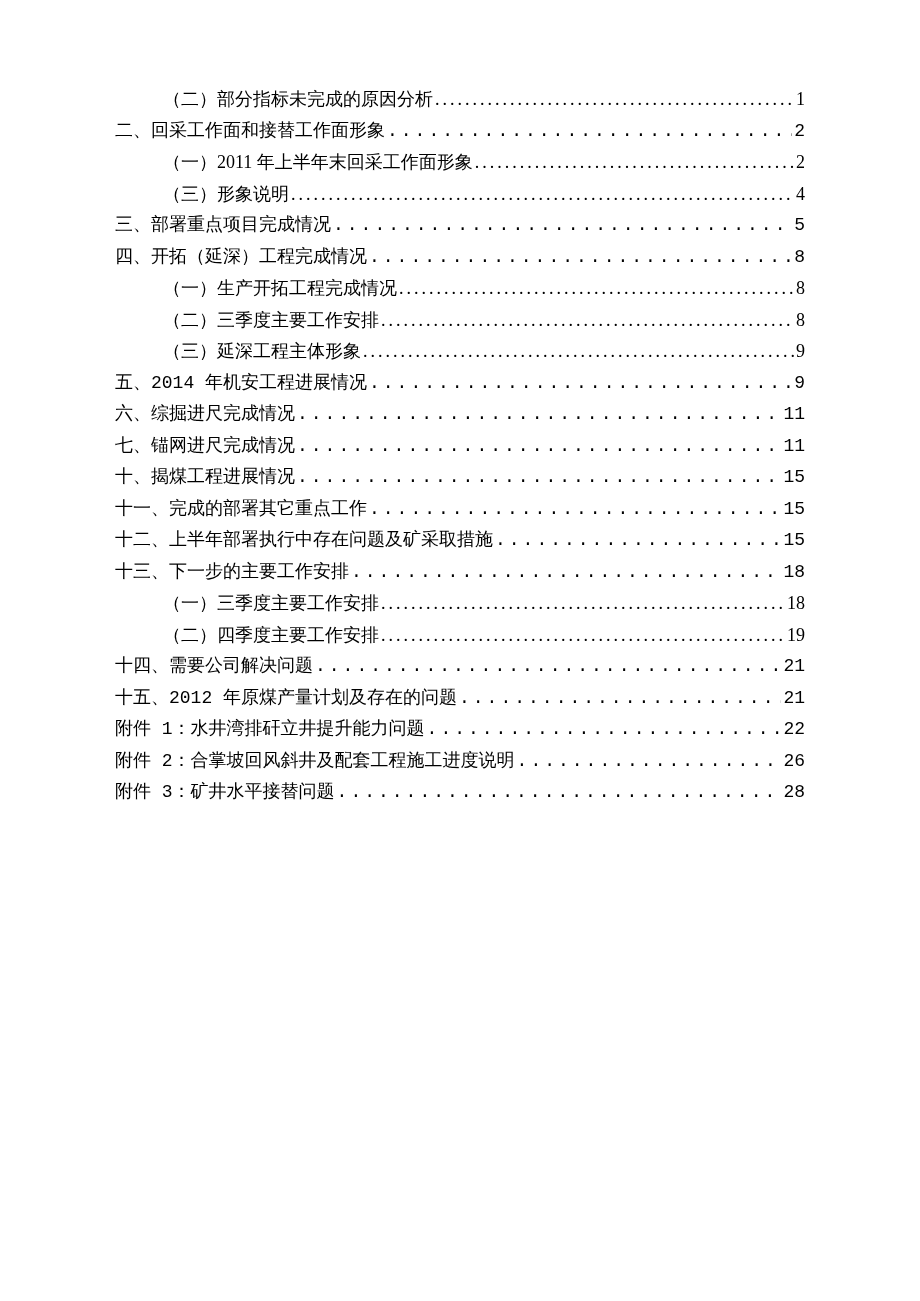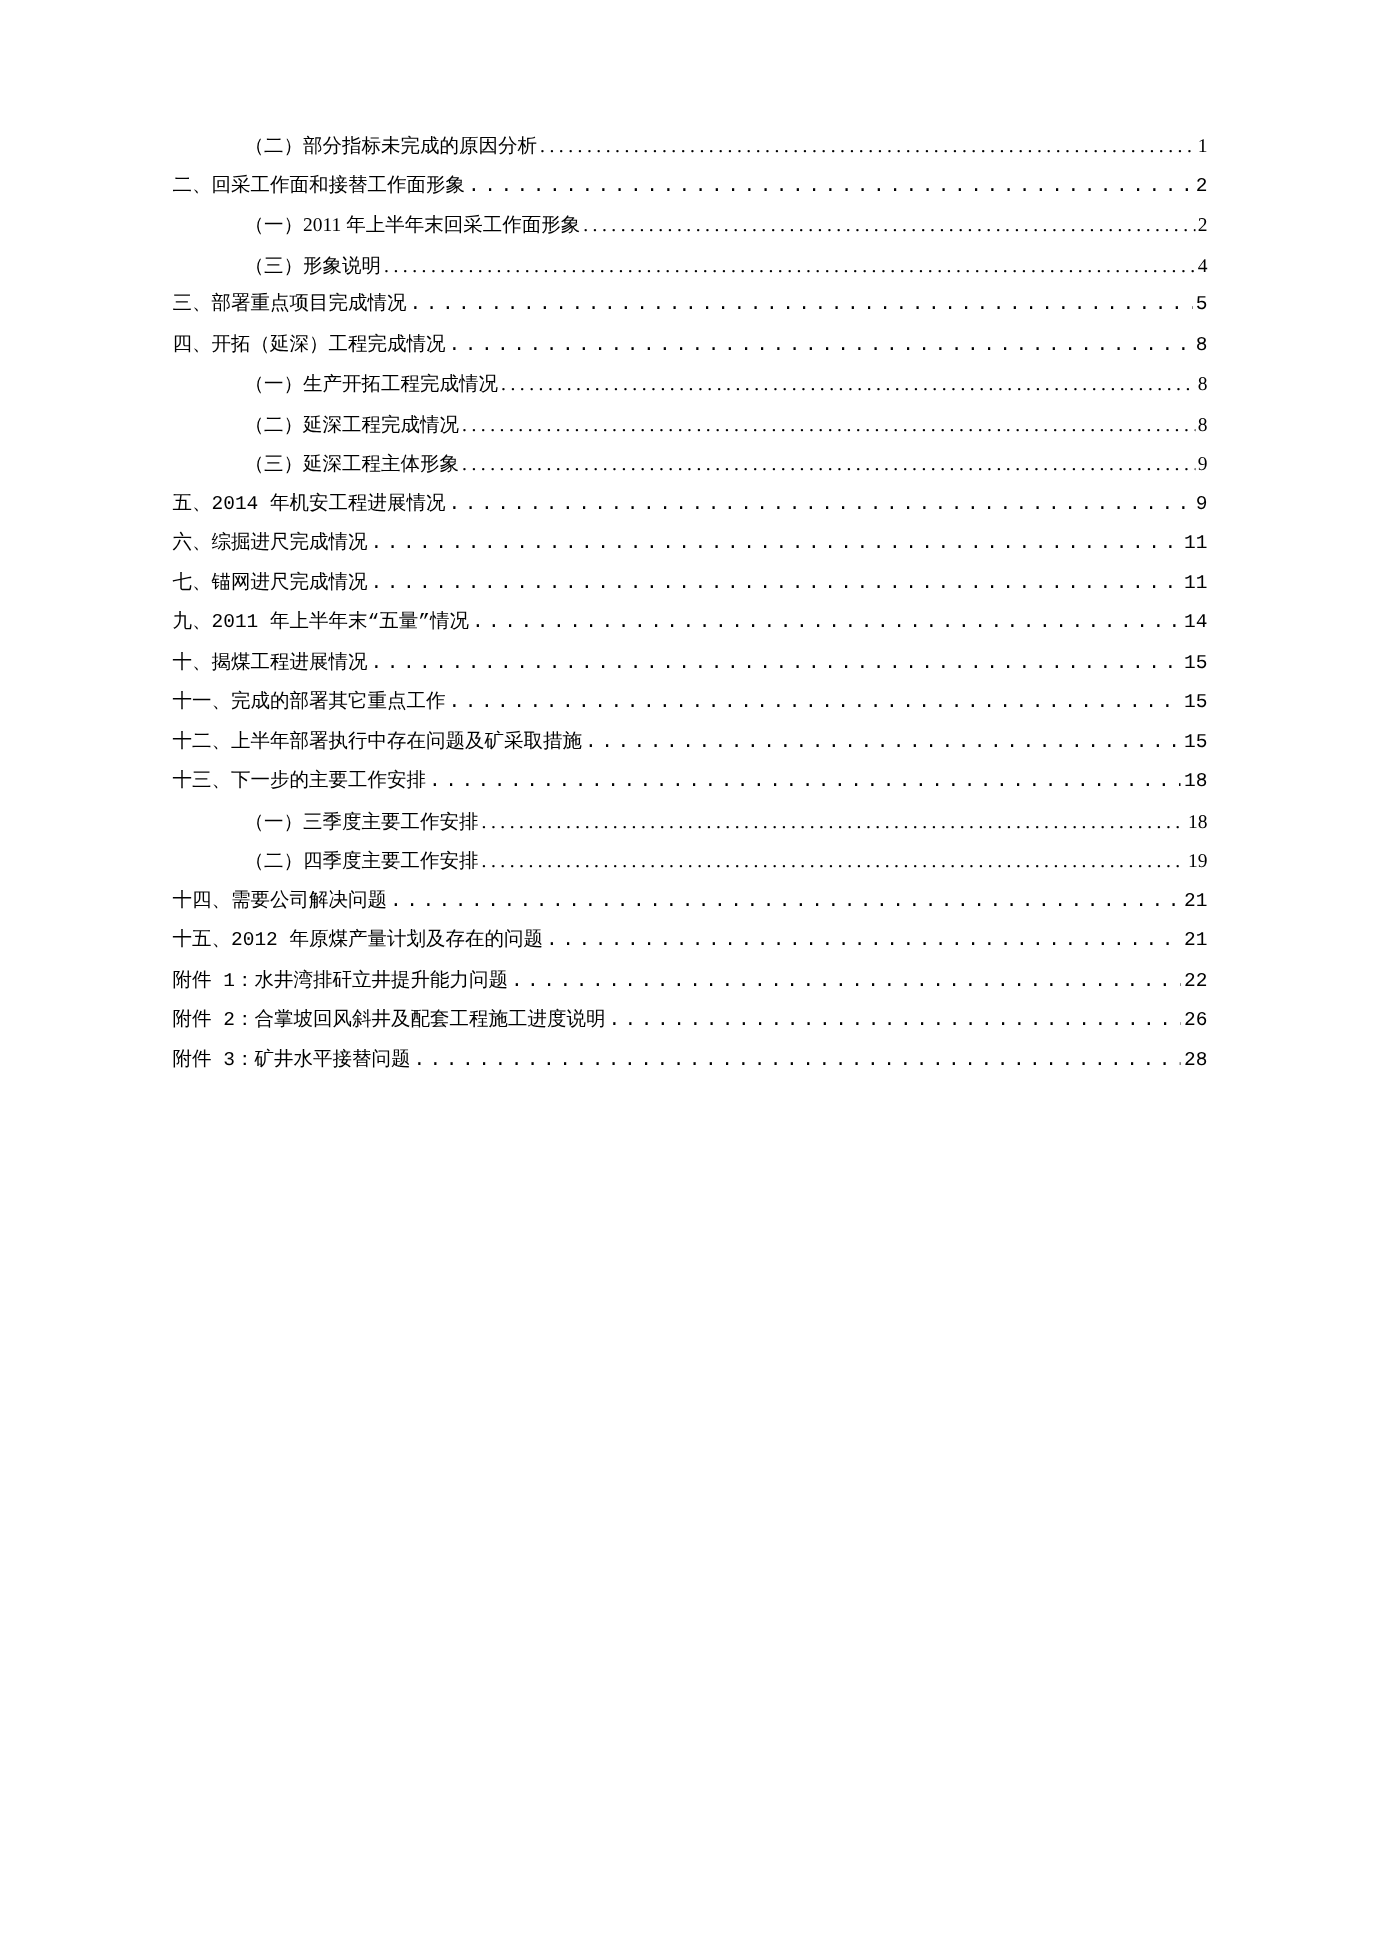--- a/index.html
+++ b/index.html
@@ -5,21 +5,21 @@
     * { margin: 0; padding: 0; box-sizing: border-box; }
     body {
       background: #ffffff;
       font-family: "SimSun", "宋体", serif;
       width: 920px;
       height: 1301px;
       padding: 90px 115px 0 115px;
       color: #000;
     }
     .toc {
-      font-size: 13px;
+      font-size: 18px;
       line-height: 1;
     }
     .toc-row {
       display: flex;
       align-items: baseline;
       white-space: nowrap;
       margin-bottom: 13.5px;
     }
     .toc-row.top { padding-left: 0; font-family: Liberation Mono, monospace; }
     .toc-row.nested { padding-left: 48px; }
@@ -74,21 +74,21 @@
       <span class="toc-title">四、开拓（延深）工程完成情况</span>
       <span class="dots"></span>
       <span class="toc-pg">8</span>
     </div>
     <div class="toc-row nested">
       <span class="toc-title">（一）生产开拓工程完成情况</span>
       <span class="dots"></span>
       <span class="toc-pg">8</span>
     </div>
     <div class="toc-row nested">
-      <span class="toc-title">（二）延深工程完成情况</span>
+      <span class="toc-title">（二）三季度主要工作安排</span>
       <span class="dots"></span>
       <span class="toc-pg">8</span>
     </div>
     <div class="toc-row nested">
       <span class="toc-title">（三）延深工程主体形象</span>
       <span class="dots"></span>
       <span class="toc-pg">9</span>
     </div>
     <div class="toc-row top">
       <span class="toc-title">五、2014 年机安工程进展情况</span>
@@ -97,25 +97,20 @@
     </div>
     <div class="toc-row top">
       <span class="toc-title">六、综掘进尺完成情况</span>
       <span class="dots"></span>
       <span class="toc-pg">11</span>
     </div>
     <div class="toc-row top">
       <span class="toc-title">七、锚网进尺完成情况</span>
       <span class="dots"></span>
       <span class="toc-pg">11</span>
-    </div>
-    <div class="toc-row top">
-      <span class="toc-title">九、2011 年上半年末“五量”情况</span>
-      <span class="dots"></span>
-      <span class="toc-pg">14</span>
     </div>
     <div class="toc-row top">
       <span class="toc-title">十、揭煤工程进展情况</span>
       <span class="dots"></span>
       <span class="toc-pg">15</span>
     </div>
     <div class="toc-row top">
       <span class="toc-title">十一、完成的部署其它重点工作</span>
       <span class="dots"></span>
       <span class="toc-pg">15</span>

